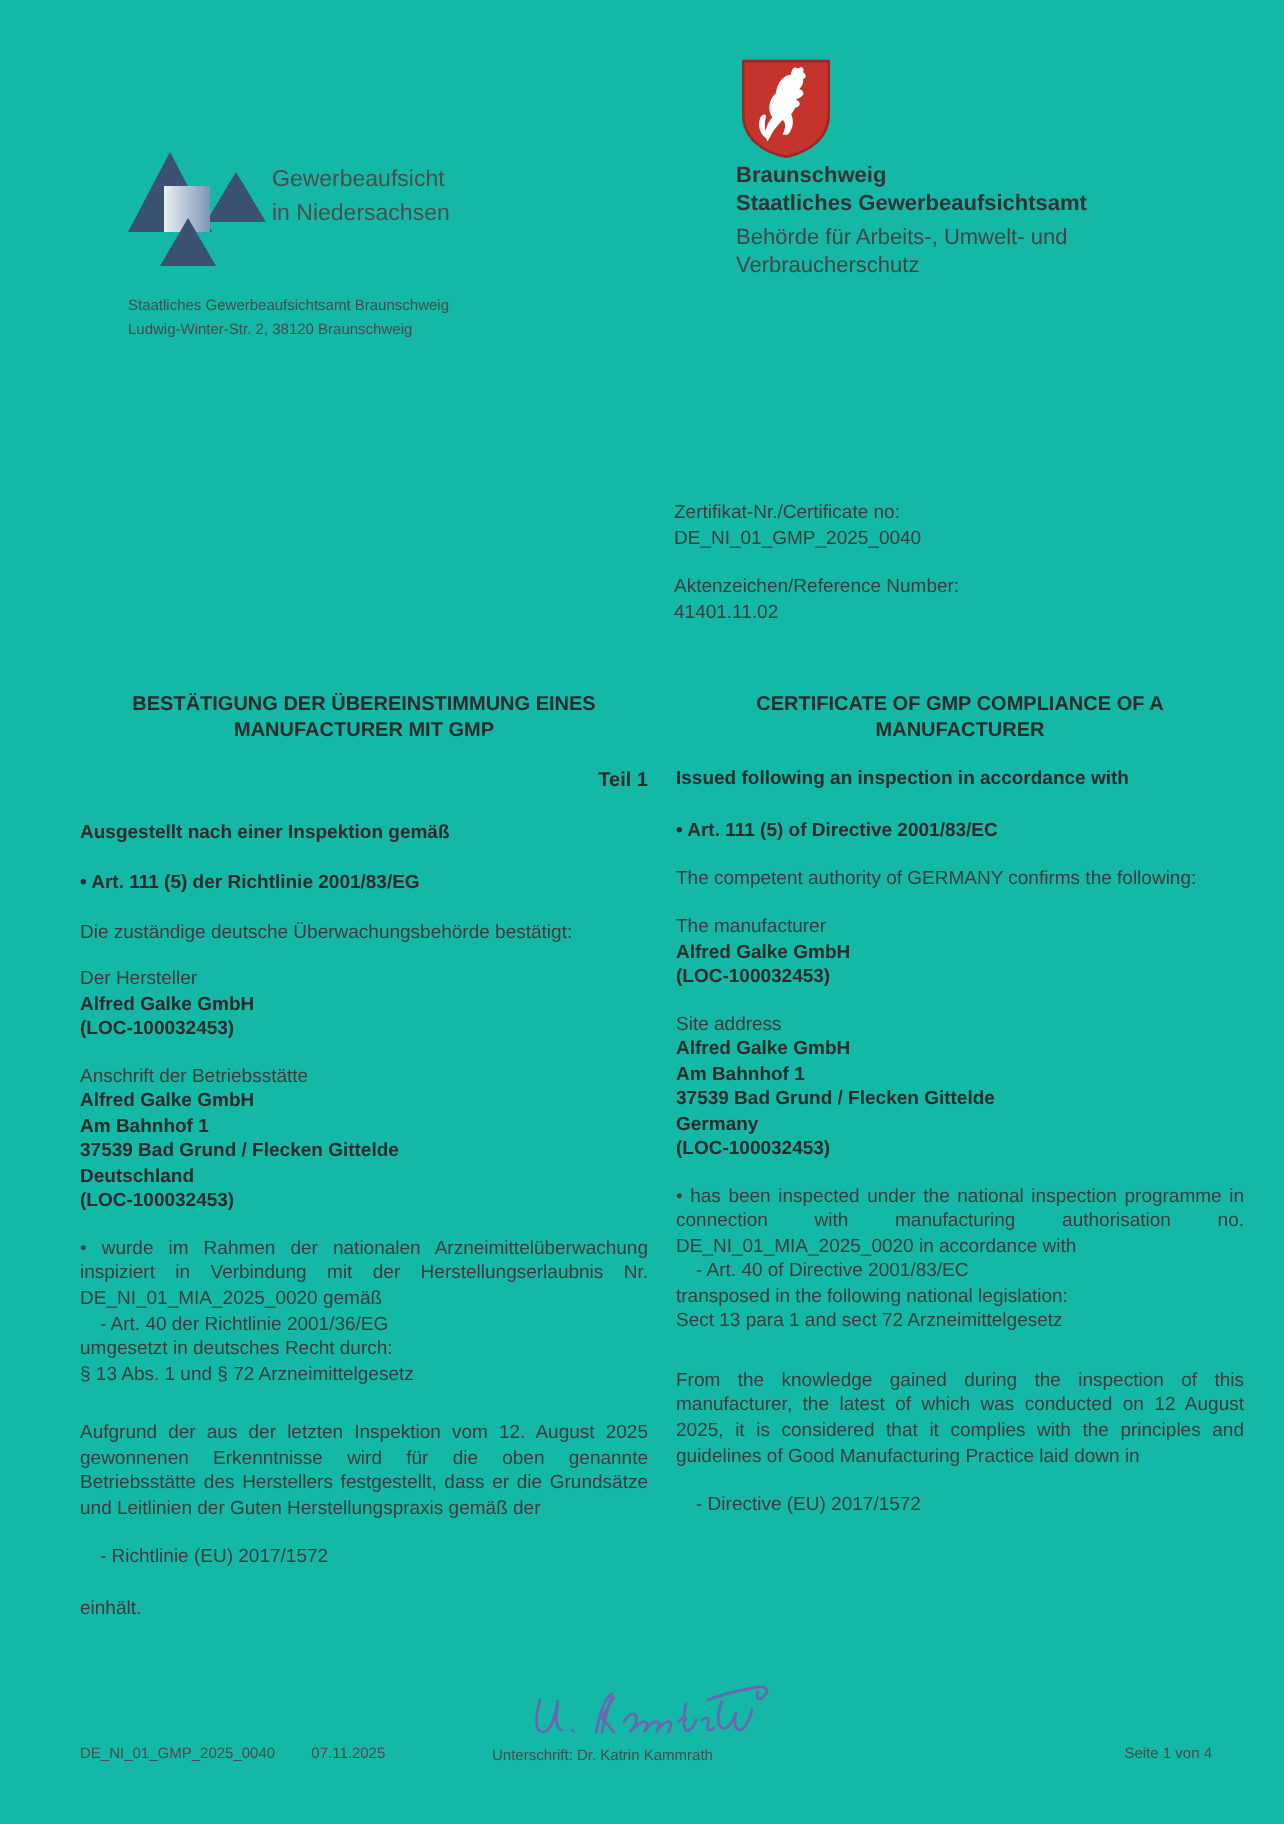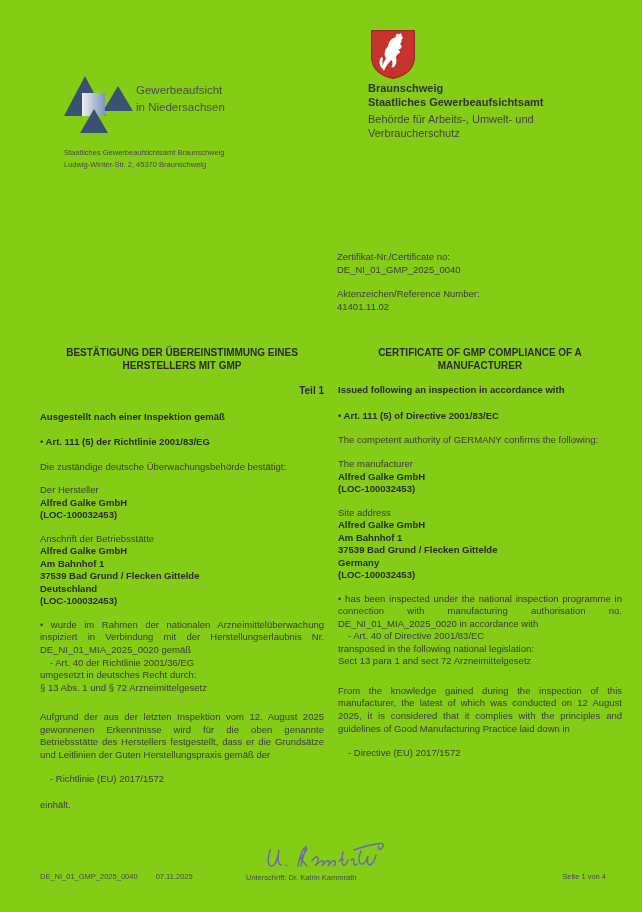--- a/index.html
+++ b/index.html
@@ -1,20 +1,20 @@
 <!DOCTYPE html>
 <html><head>
 <meta charset="utf-8">
 <style>
   html,body{margin:0;padding:0;background:#e0e0e0;}
   .page{
     position:relative;
     width:642px;height:912px;
     margin:0 auto;
-    background:#84cc16;
+    background:#14b8a6;
     font-family:"Liberation Sans", sans-serif;
     color:#3c3c3c;
     overflow:hidden;
   }
   
   .logo-left{position:absolute;left:58px;top:72px;width:78px;height:62px;}
   .logo-left-text{position:absolute;left:136px;top:82px;font-size:11.5px;color:#4d4d4d;line-height:1.45;}
   .sender-address{position:absolute;left:64px;top:147px;font-size:7.5px;color:#4a4a4a;line-height:1.55;}
   .crest{position:absolute;left:368px;top:28px;width:50px;height:53px;}
   .office-block{position:absolute;left:368px;top:82px;}
@@ -59,21 +59,21 @@
     <polygon points="60,14 45,39 75,39" fill="#3a5172"></polygon>
     <rect x="24" y="21" width="23" height="23" fill="url(#sq)"></rect>
     <polygon points="36,37 22,61 50,61" fill="#3a5172"></polygon>
   </svg>
   <div class="logo-left-text">
     <div>Gewerbeaufsicht</div>
     <div>in Niedersachsen</div>
   </div>
   <div class="sender-address">
     <div>Staatliches Gewerbeaufsichtsamt Braunschweig</div>
-    <div>Ludwig-Winter-Str. 2, 45370 Braunschweig</div>
+    <div>Ludwig-Winter-Str. 2, 38120 Braunschweig</div>
   </div>
 
   <svg class="crest" viewBox="0 0 56 62" aria-hidden="true">
     <path d="M3,3 H53 V34 C53,48 42,56 28,59 C14,56 3,48 3,34 Z" fill="#c5332d" stroke="#9c2723" stroke-width="1.5"></path>
     <path d="M17,50 C15,44 17,39 20,36 C17,32 18,25 22,22 C23,15 27,11 31,11 C31,8 33,5.5 35,7.5 C37,5.5 39,7 38,9.5 C40,10.5 40,13 38,13.5 C38.5,17 36,20 33,21.5 C35,26 34,31 31,34 C33,38 32,43 29,46 L26,46 C28,42 28,39 26,37.5 C23,41 20,44 19,47 Z" fill="#ffffff"></path>
     <path d="M31,22 C34,19 37,18.5 38,21 C39,23 36,25 33,25.5 Z" fill="#ffffff"></path>
     <path d="M30,27 C33,25 36,25.5 36,28 C36,30 33,31 30,30.5 Z" fill="#ffffff"></path>
     <path d="M18,49 C13,47 11,41 13,36 C15,33 17,34 16,37 C15,41 16,45 18,47 Z" fill="#ffffff"></path>
   </svg>
   <div class="office-block">
@@ -91,21 +91,21 @@
     <div>Zertifikat-Nr./Certificate no:</div>
     <div>DE_NI_01_GMP_2025_0040</div>
     <div class="gap"></div>
     <div>Aktenzeichen/Reference Number:</div>
     <div>41401.11.02</div>
   </div>
 
   <div class="columns">
 
     <div class="col">
-      <p class="doc-title">BESTÄTIGUNG DER ÜBEREINSTIMMUNG EINES HERSTELLERS MIT GMP</p>
+      <p class="doc-title">BESTÄTIGUNG DER ÜBEREINSTIMMUNG EINES MANUFACTURER MIT GMP</p>
       <p class="part">Teil 1</p>
       <p class="issued">Ausgestellt nach einer Inspektion gemäß</p>
       <p class="article">• Art. 111 (5) der Richtlinie 2001/83/EG</p>
       <p class="para">Die zuständige deutsche Überwachungsbehörde bestätigt:</p>
       <div class="block">
         <div>Der Hersteller</div>
         <div class="bold-line">Alfred Galke GmbH</div>
         <div class="bold-line">(LOC-100032453)</div>
       </div>
       <div class="block">

